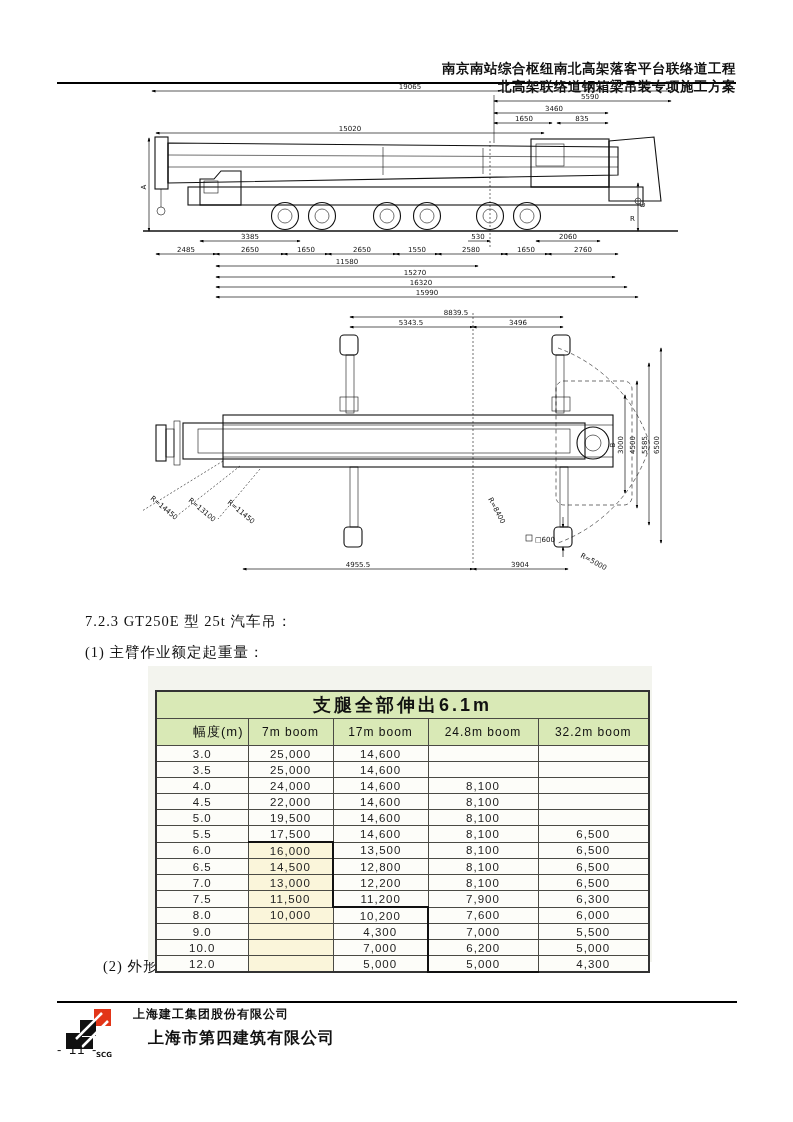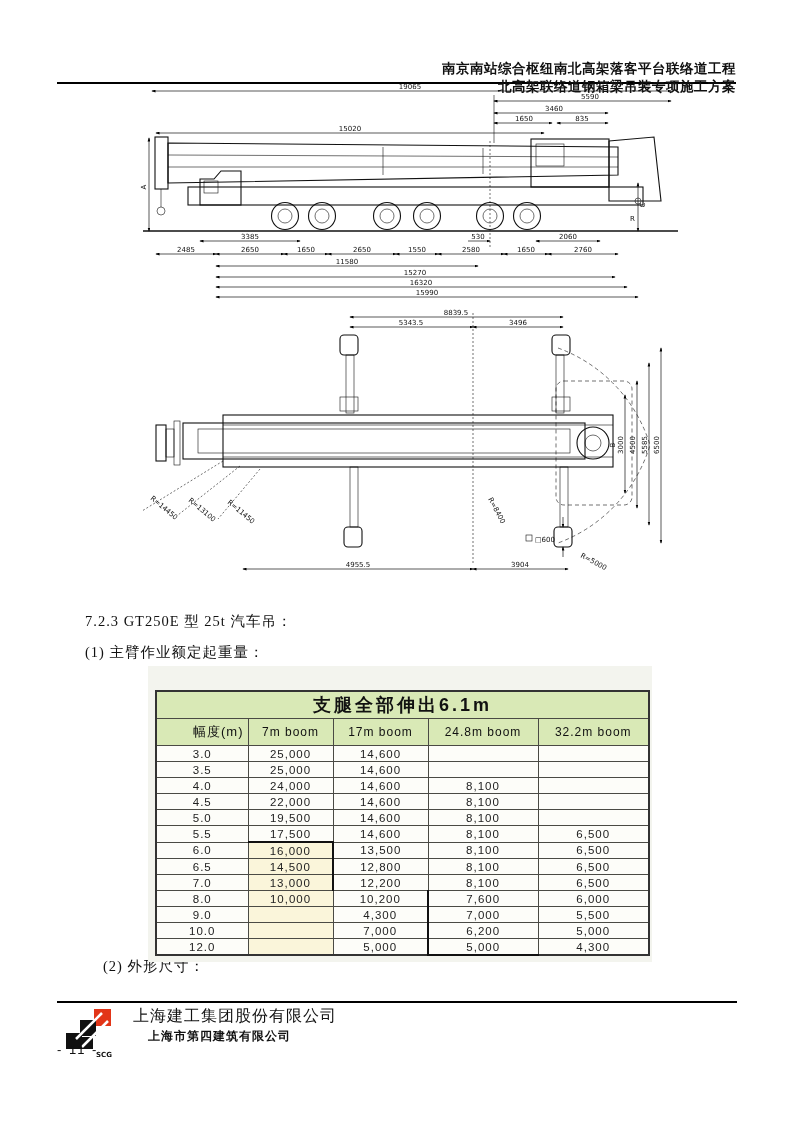--- a/index.html
+++ b/index.html
@@ -35,23 +35,23 @@
   table.cap-t td{height:15px;font-size:11.5px;letter-spacing:1px;color:#222;}
   table.cap-t{border:2px solid #333;}
   td.cream{background:#faf5da;}
   td.bt{border-top:2.5px solid #111 !important;}
   td.br{border-right:2.5px solid #111 !important;}
   td.bb{border-bottom:2.5px solid #111 !important;}
   
   .foot-line{position:absolute;left:57px;top:1001px;width:680px;border-top:2px solid #000;}
   .logo{position:absolute;left:62px;top:1007px;}
   .comp1{position:absolute;left:133px;top:1006px;font-family:"Liberation Sans",sans-serif;
-         font-weight:normal;font-size:16px;letter-spacing:1px;}
+         font-weight:bold;font-size:12px;letter-spacing:1px;}
   .comp2{position:absolute;left:148px;top:1028px;font-family:"Liberation Sans",sans-serif;
-         font-weight:bold;font-size:12px;letter-spacing:1px;}
+         font-weight:bold;font-size:16px;letter-spacing:1px;}
   .pageno{position:absolute;left:57px;top:1042px;font-family:"Liberation Sans",sans-serif;font-size:13px;letter-spacing:2px;}
 </style>
 </head>
 <body>
 
 <div class="page">
 
   <div class="hdr">
     <span>南京南站综合枢纽南北高架落客平台联络道工程</span>
     <span>北高架联络道钢箱梁吊装专项施工方案</span>
@@ -323,20 +323,27 @@
             <td>6,500</td>
           </tr>
           <tr>
             <td>7.0</td>
             <td class="cream br">13,000</td>
             <td>12,200</td>
             <td>8,100</td>
             <td>6,500</td>
           </tr>
           <tr>
+            <td>7.5</td>
+            <td class="cream br">11,500</td>
+            <td class="bb">11,200</td>
+            <td>7,900</td>
+            <td>6,300</td>
+          </tr>
+          <tr>
             <td>8.0</td>
             <td class="cream">10,000</td>
             <td class="br">10,200</td>
             <td>7,600</td>
             <td>6,000</td>
           </tr>
           <tr>
             <td>9.0</td>
             <td class="cream"></td>
             <td class="br">4,300</td>

